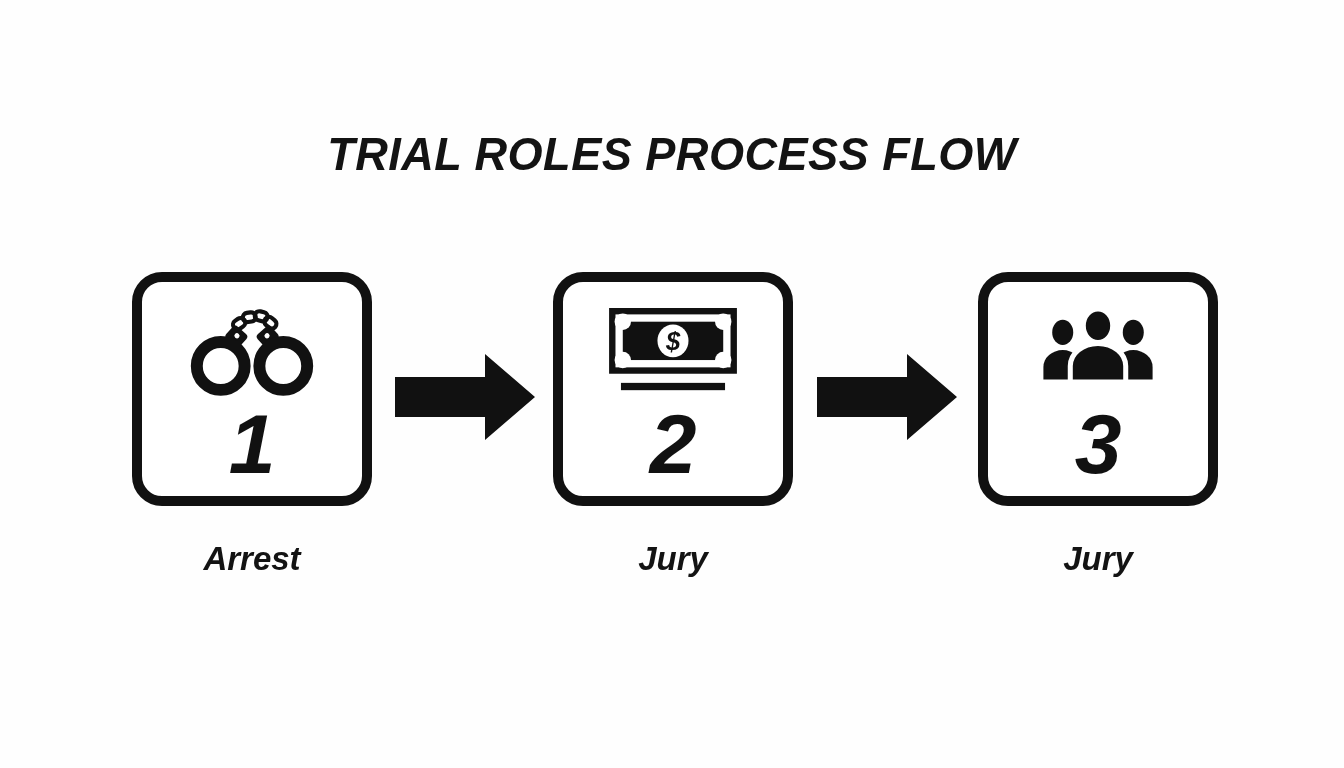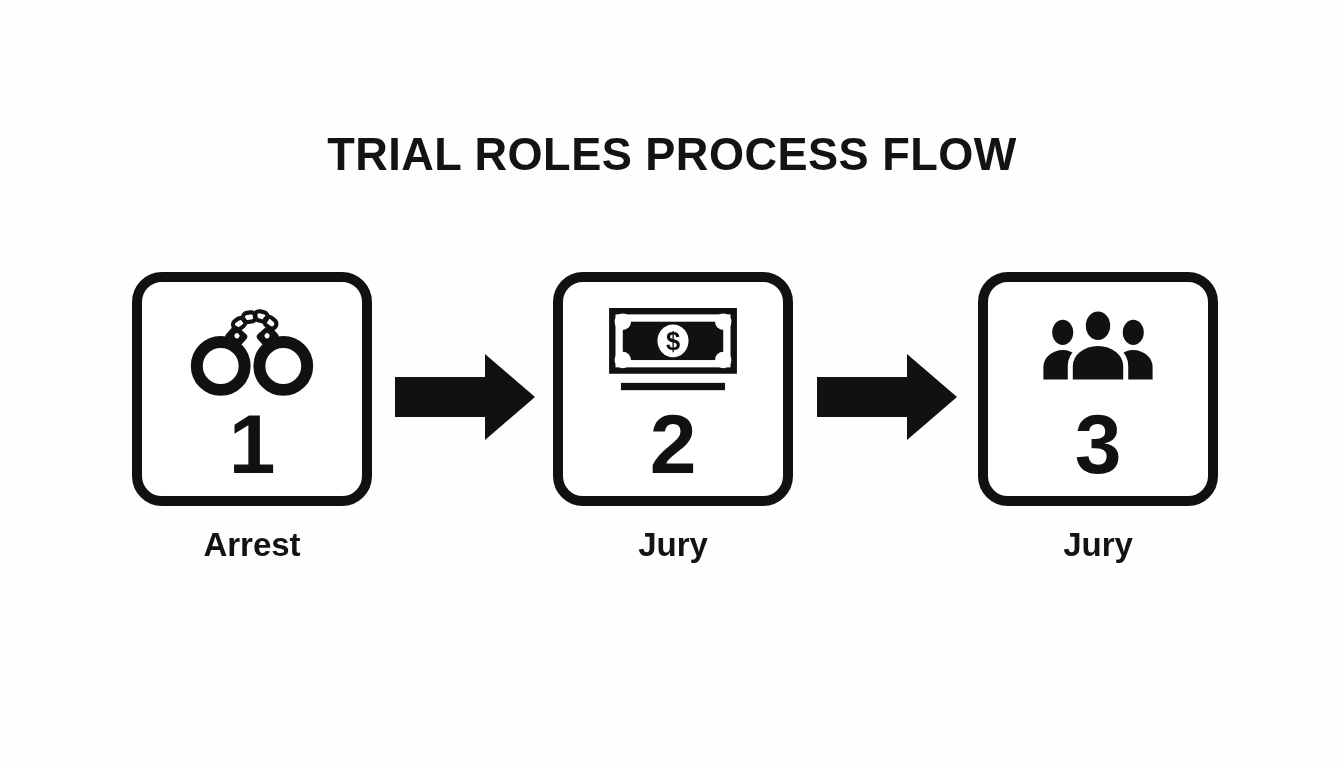--- a/index.html
+++ b/index.html
@@ -8,20 +8,21 @@
     background: #ffffff;
     font-family: "Liberation Sans", sans-serif;
   }
   .canvas {
     position: relative;
     width: 1344px;
     height: 768px;
     background: #fefefe;
     overflow: hidden;
     color: #111;
+    font-style: italic;
   }
   .title {
     position: absolute;
     top: 127px;
     left: 0;
     width: 100%;
     text-align: center;
     font-size: 46px;
     font-weight: 700;
     letter-spacing: 0.5px;
@@ -58,21 +59,21 @@
     justify-content: center;
   }
   .step-number {
     font-size: 84px;
     font-weight: 700;
     line-height: 1;
     margin-top: 2px;
     color: #111;
   }
   .step-label {
-    margin-top: 20px;
+    margin-top: 34px;
     font-size: 33px;
     font-weight: 700;
     color: #131313;
   }
   .arrow {
     position: absolute;
     top: 354px;
     width: 140px;
     height: 86px;
   }

